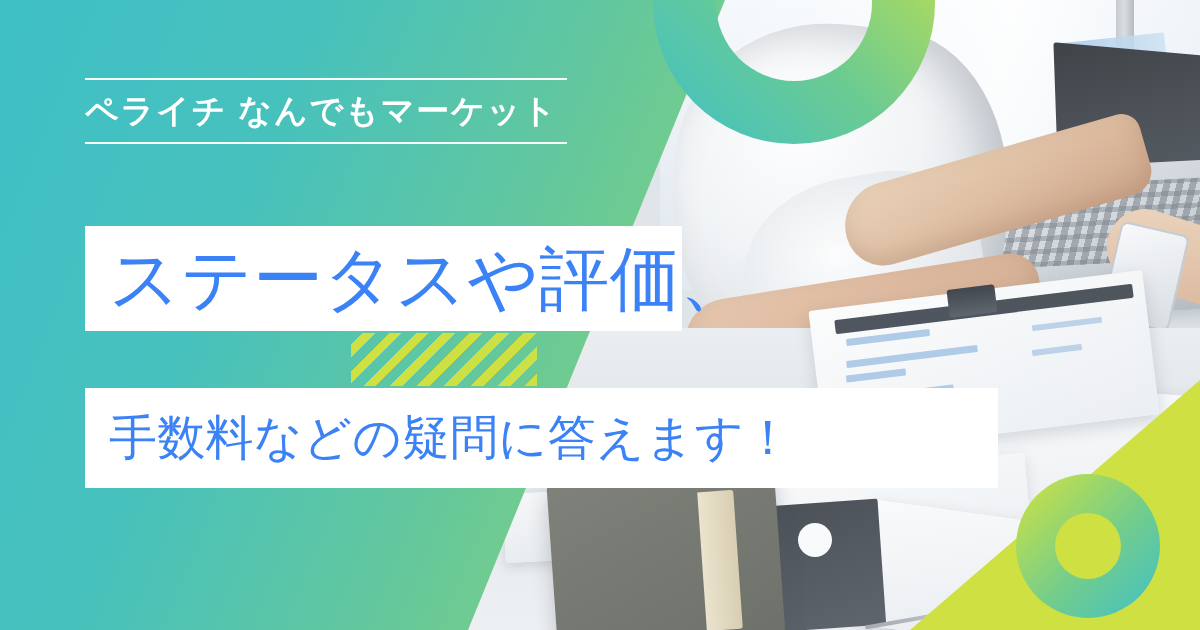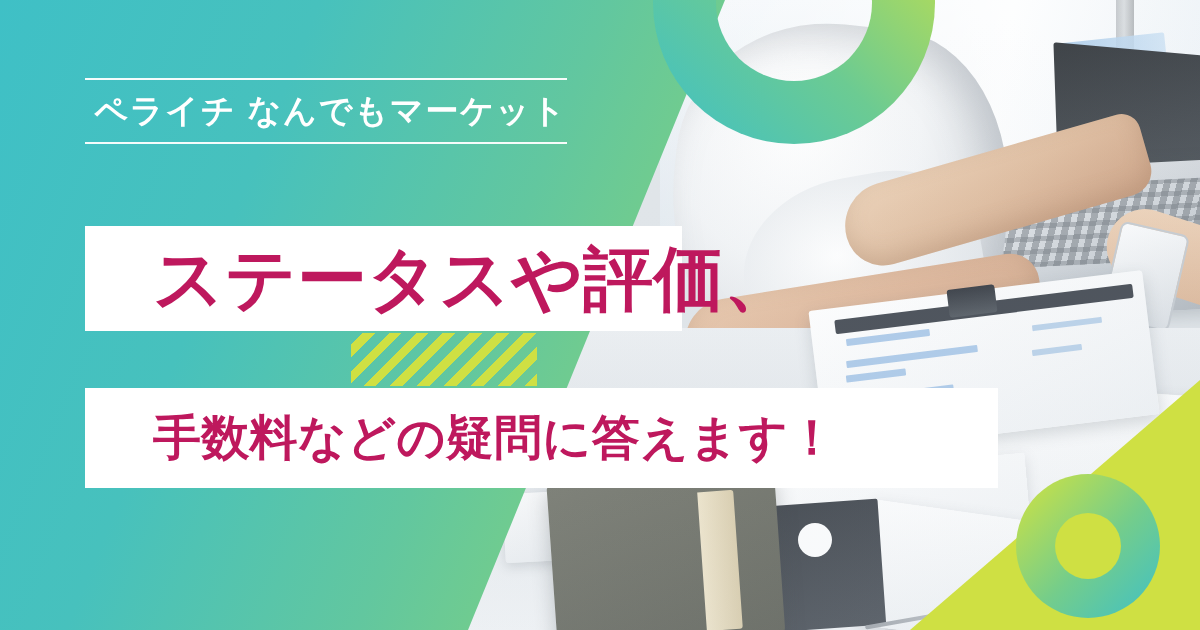--- a/index.html
+++ b/index.html
@@ -310,21 +310,20 @@
 
   
   .eyebrow {
     position: absolute;
     left: 85px; top: 78px;
     width: 482px;
     border-top: 2px solid rgba(255,255,255,.95);
     border-bottom: 2px solid rgba(255,255,255,.95);
     padding: 14px 0 15px 0;
     box-sizing: border-box;
-    text-align: right;
   }
   .eyebrow-text {
     color: #ffffff;
     font-size: 33px;
     font-weight: bold;
     letter-spacing: .055em;
     line-height: 1;
     white-space: nowrap;
   }
 
@@ -339,27 +338,26 @@
     left: 85px; top: 226px;
     width: 597px; height: 105px;
     padding-left: 24px;
   }
   .headline-box.line2 {
     left: 85px; top: 388px;
     width: 913px; height: 100px;
     padding-left: 24px;
   }
   .headline-text {
-    color: #be185d;
-    font-weight: bold;
+    color: #3b82f6;
+    font-weight: normal;
     font-size: 70px;
     line-height: 1;
     letter-spacing: .005em;
     white-space: nowrap;
-    margin-left: 44px;
   }
   .headline-box.line2 .headline-text { font-size: 48px; }
 </style>
 </head>
 <body>
 
 <div id="banner">
 
   <div class="photo">
     <div class="ph-window"></div>

